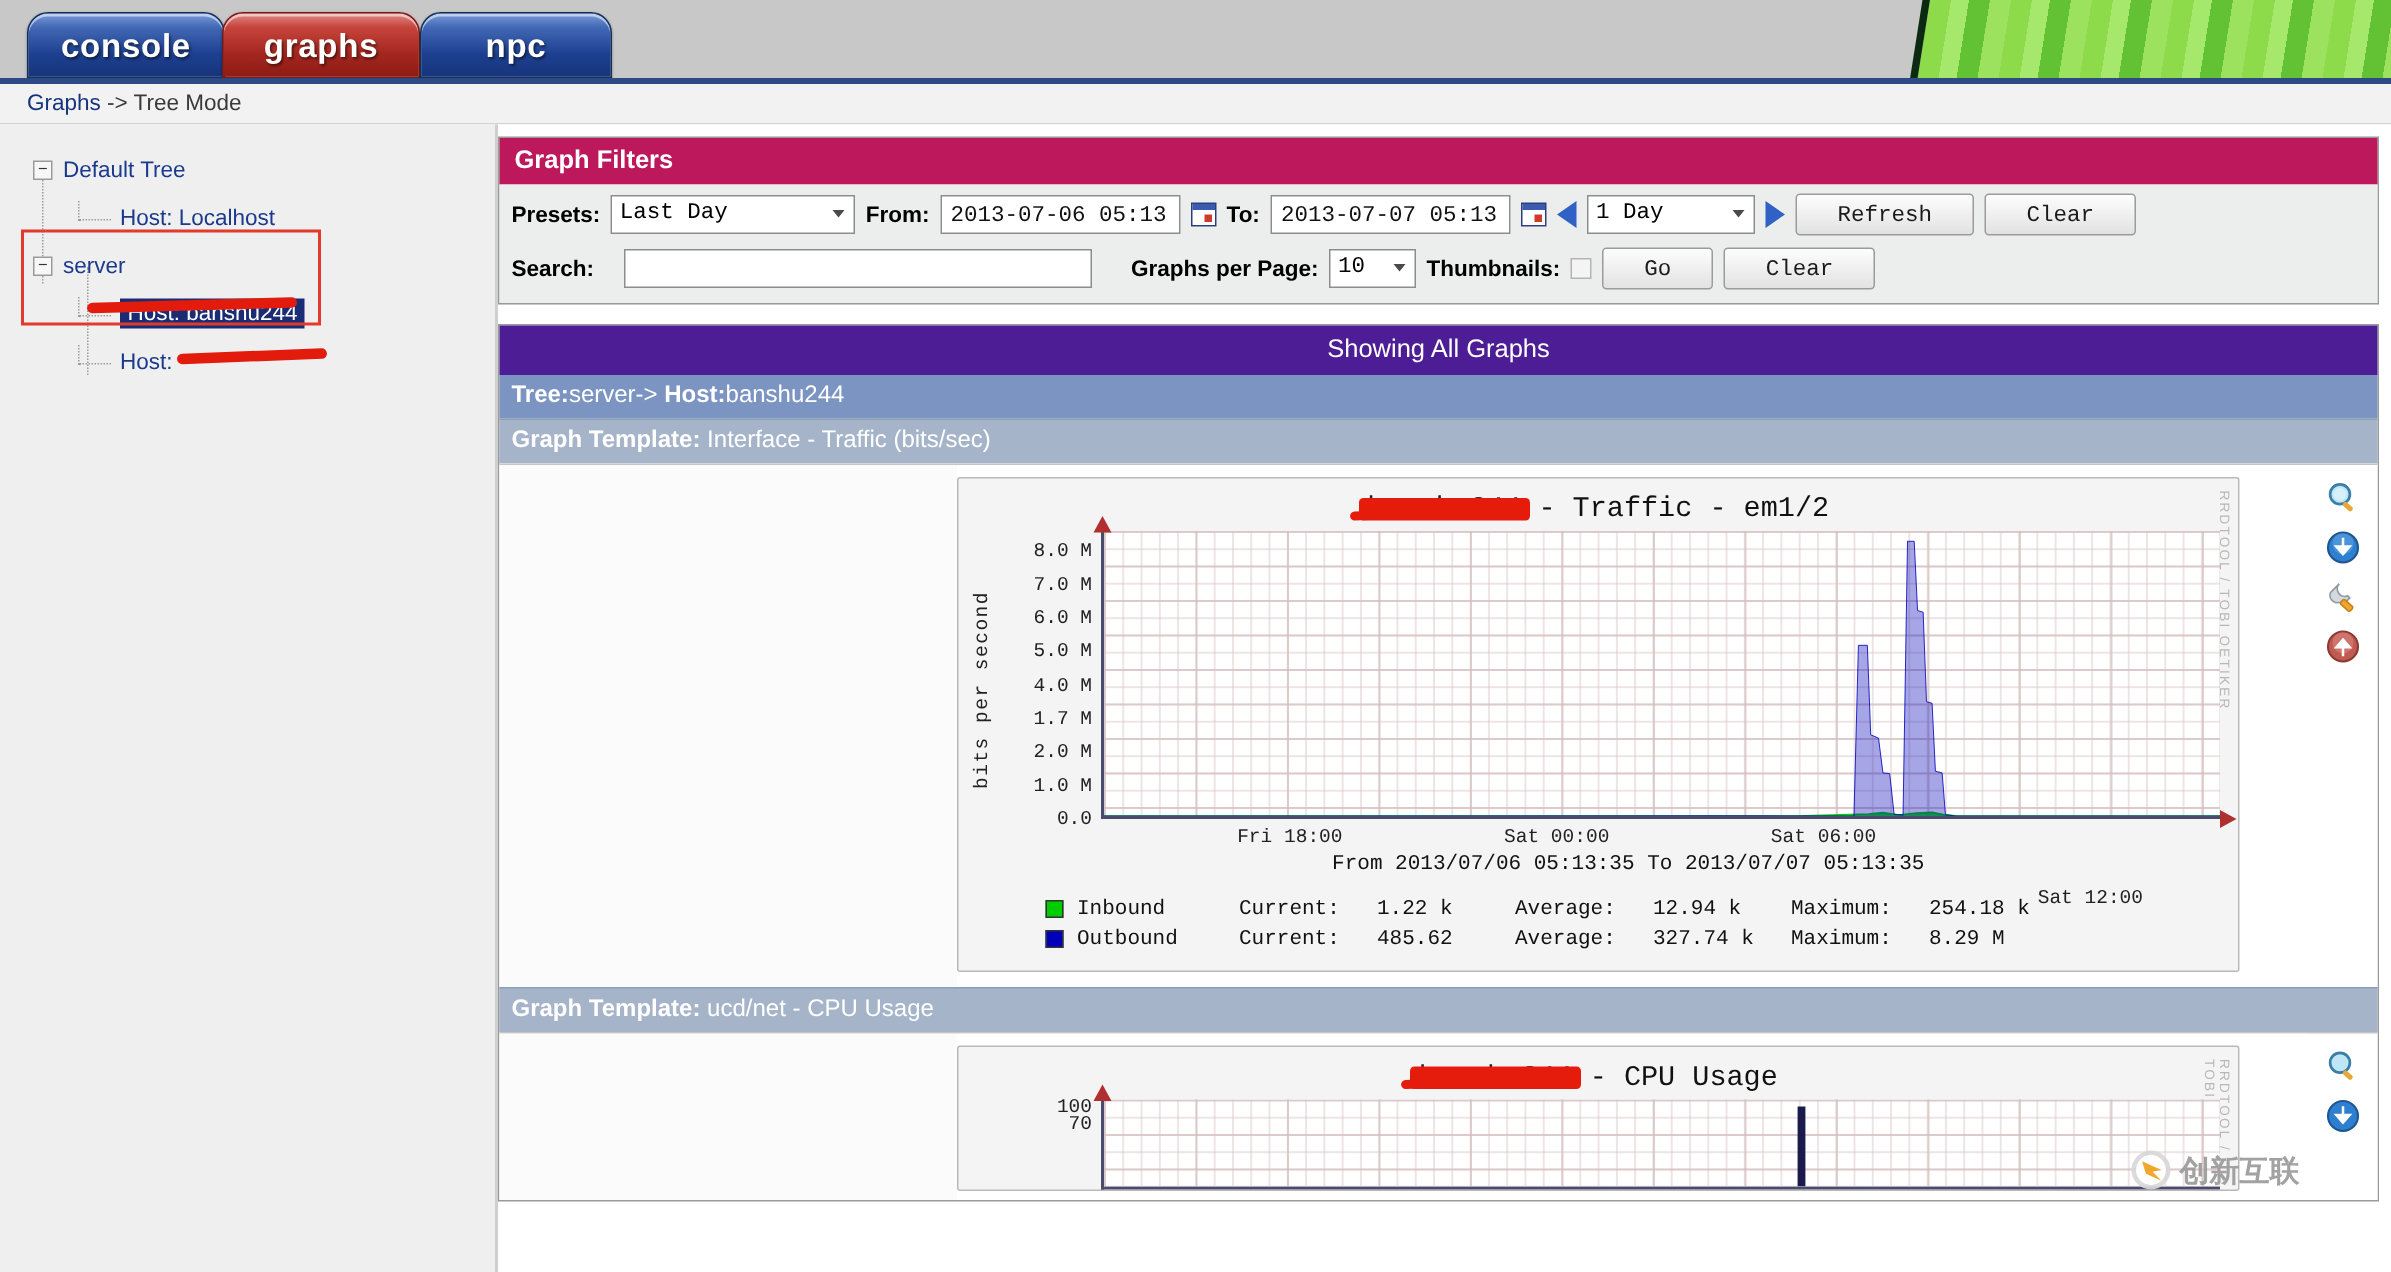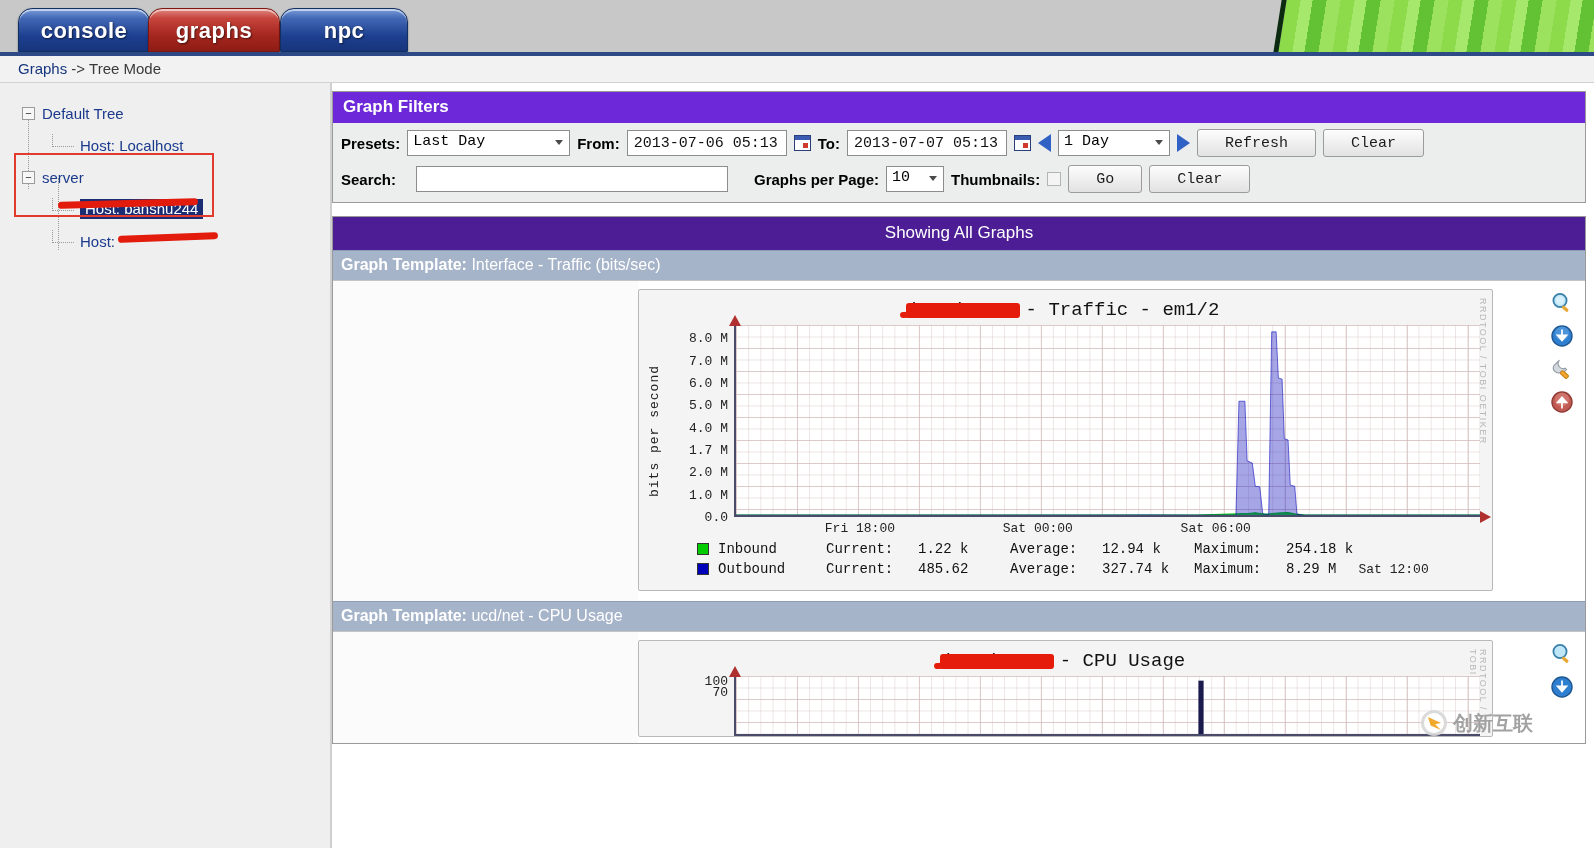--- a/index.html
+++ b/index.html
@@ -154,21 +154,21 @@
 
   
   #content { flex: 1; padding: 8px 0 0 0; background: #ffffff; overflow: hidden; }
 
   .panel {
     margin: 0 8px 0 0;
     border: 1px solid #9a9a9a;
     background: #f0f0f0;
   }
   .panel-header {
-    background: #6d28d9;
+    background: #be185d;
     color: #ffffff;
     font-weight: bold;
     font-size: 17px;
     padding: 5px 0 6px 10px;
   }
   .filter-rows { padding: 6px 8px 9px 8px; background: #eceded; }
   .filter-row { display: flex; align-items: center; gap: 7px; margin-bottom: 8px; }
   .filter-row:last-child { margin-bottom: 0; }
   .flabel {
     font-weight: bold;
@@ -558,20 +558,23 @@
           <div class="cbox"></div>
           <button class="btn">Go</button>
           <button class="btn">Clear</button>
         </div>
       </div>
     </div>
 
     <div class="graph-panel">
       <div class="bar-showing">Showing All Graphs</div>
 
+      <div class="bar-tree">
+        <b>Tree:</b><span>server-&gt; </span><b>Host:</b><span>banshu244</span>
+      </div>
 
       <div class="bar-template">
         <b>Graph Template:</b>
         <span>Interface - Traffic (bits/sec)</span>
       </div>
 
       <div class="graph-row">
         <div class="graph-spacer"></div>
         <div class="graph-cell">
           <div class="rrd-graph">
@@ -607,20 +610,21 @@
               </div>
             </div>
 
             <div class="xticks" id="traffic-xticks">
                 <span class="xtick" style="left: 16.5%;">Fri 18:00</span>
                 <span class="xtick" style="left: 40%;">Sat 00:00</span>
                 <span class="xtick" style="left: 63.5%;">Sat 06:00</span>
                 <span class="xtick" style="left: 87%; margin-top: 41px;">Sat 12:00</span>
               </div>
 
+            <div class="from-to">From 2013/07/06 05:13:35 To 2013/07/07 05:13:35</div>
 
             <div class="legend" id="traffic-legend">
                 <div class="legend-row">
                   <span class="swatch" style="background: rgb(0, 204, 0);"></span>
                   <span class="lg-name">Inbound</span>
                   <span class="lg-k">Current:</span>
                   <span class="lg-v">1.22 k</span>
                   <span class="lg-k">Average:</span>
                   <span class="lg-v">12.94 k</span>
                   <span class="lg-k">Maximum:</span>

